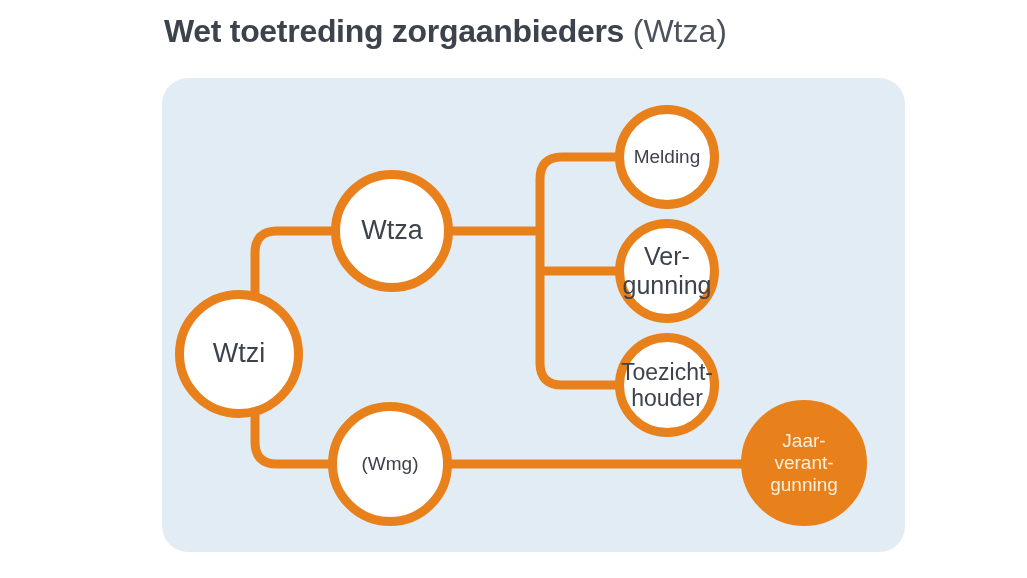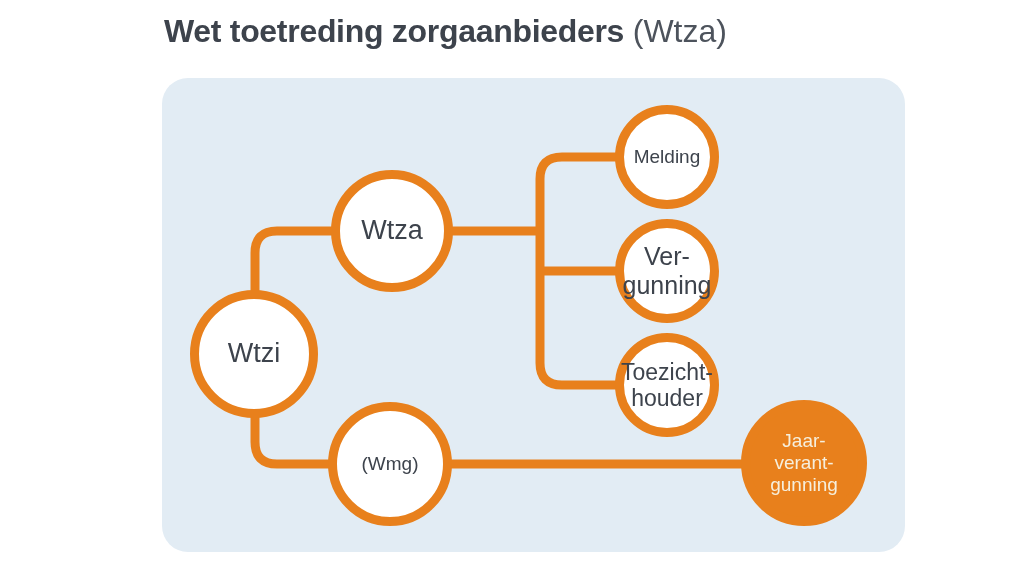--- a/index.html
+++ b/index.html
@@ -58,21 +58,21 @@
     justify-content:center;
     background:var(--node-fill,#fff);
     border:9px solid var(--orange,#e8801c);
     color:var(--text-dark,#3d434c);
     font-weight:400;
     text-align:center;
     line-height:1.15;
   }
   .node .node-line{display:block;}
   #n-wtza{left:331px;top:170px;width:122px;height:122px;font-size:27px;}
-  #n-wtzi{left:190px;top:290px;width:128px;height:128px;font-size:27px;}
+  #n-wtzi{left:175px;top:290px;width:128px;height:128px;font-size:27px;}
   #n-wmg{left:328px;top:402px;width:124px;height:124px;font-size:19px;}
   #n-melding{left:615px;top:105px;width:104px;height:104px;font-size:19px;}
   #n-vergunning{left:615px;top:219px;width:104px;height:104px;font-size:25px;}
   #n-toezichthouder{left:615px;top:333px;width:104px;height:104px;font-size:23px;}
   #n-jaar{
     left:741px;top:400px;width:126px;height:126px;font-size:19px;
     background:var(--orange,#e8801c);
     border-color:var(--orange,#e8801c);
     color:var(--text-cream,#f6efdd);
   }

